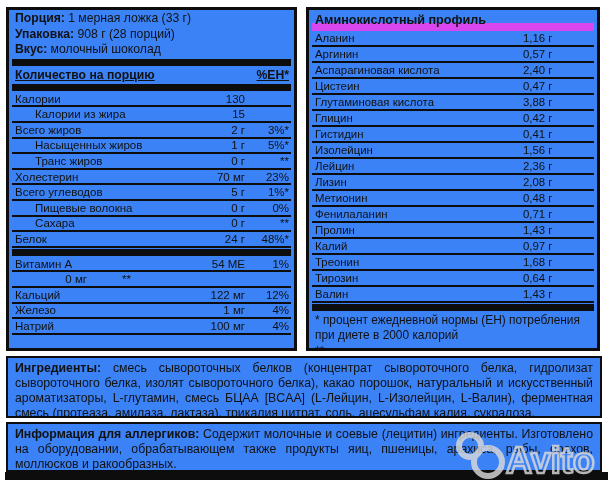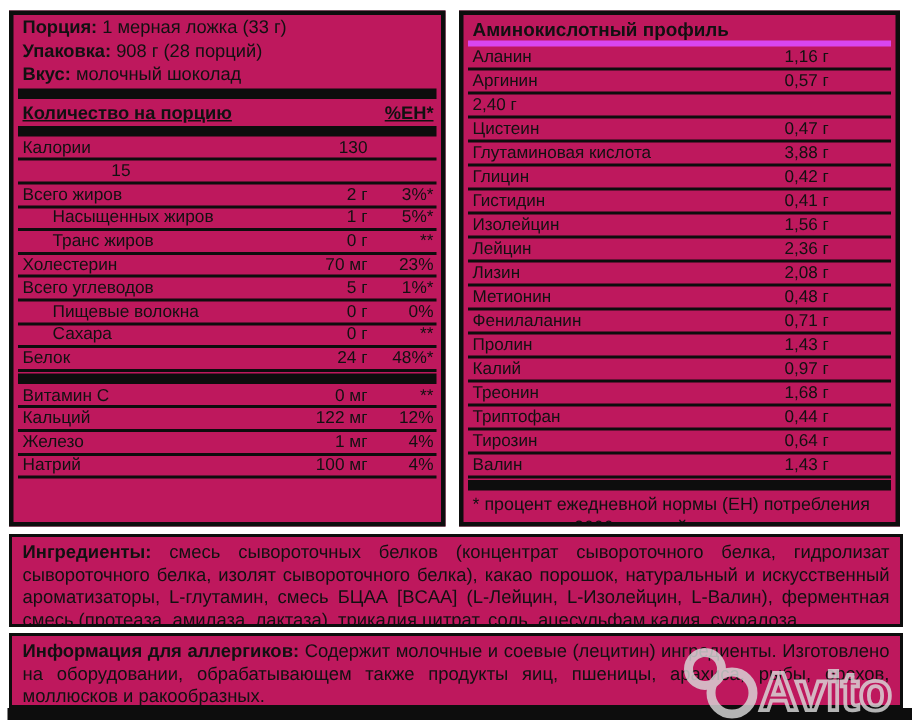--- a/index.html
+++ b/index.html
@@ -1,20 +1,20 @@
 <!DOCTYPE html>
 <html><head>
 <meta charset="utf-8">
 <style>
   html,body{margin:0;padding:0;background:#ffffff;}
   .page{
     position:relative;width:608px;height:480px;background:#ffffff;
     font-family:"Liberation Sans", sans-serif;color:#111;overflow:hidden;
   }
-  .box{position:absolute;background:#be185d;border:3px solid #0d0d0d;box-sizing:border-box;overflow:hidden;}
+  .box{position:absolute;background:#3b82f6;border:3px solid #0d0d0d;box-sizing:border-box;overflow:hidden;}
   .left-box{left:6px;top:7px;width:291px;height:344px;padding:1px 3px 0 3px;}
   .right-box{left:306px;top:7px;width:294px;height:344px;padding:1px 3px 0 3px;}
   .wide-box{left:6px;border-width:2px;width:596px;padding:3px 7px;}
   .ingredients-box{top:356px;height:62px;}
   .allergens-box{top:422px;height:50px;}
 
   .info-line{font-size:12.2px;line-height:15.6px;padding-left:3px;white-space:nowrap;}
   .info-line .lbl{font-weight:bold;}
 
   .bar{height:7px;background:#0d0d0d;margin:1px 0;}
@@ -22,21 +22,21 @@
   .nf-header{display:flex;justify-content:space-between;align-items:center;
     font-weight:bold;font-size:12.2px;height:16px;padding:0 2px 0 3px;text-decoration:underline;}
 
   .nrow{display:flex;align-items:center;height:15.6px;border-bottom:2px solid #0d0d0d;
     font-size:11.5px;box-sizing:border-box;padding:0 2px 0 3px;}
   .nrow .nname{flex:1;white-space:nowrap;}
   .nrow.indent .nname{padding-left:20px;}
   .nrow .namount{width:72px;text-align:right;white-space:nowrap;}
   .nrow .ndv{width:44px;text-align:right;white-space:nowrap;}
 
-  .amino-header{font-weight:bold;font-size:12.6px;border-bottom:4px solid #d946ef;
+  .amino-header{font-weight:bold;font-size:12.6px;border-bottom:8px solid #d946ef;
     padding:2px 2px 2px 3px;height:20px;box-sizing:border-box;}
   .arow{display:flex;align-items:center;height:16px;border-bottom:2px solid #0d0d0d;
     font-size:11.4px;box-sizing:border-box;padding:0 2px 0 3px;}
   .arow .aname{width:208px;white-space:nowrap;}
   .arow .aamount{flex:1;text-align:left;white-space:nowrap;}
 
   .footnote{font-size:11.9px;line-height:15px;padding:1px 2px 0 3px;}
   .footnote:first-of-type{padding-top:3px;}
 
   .flow-text{margin:0;font-size:12.3px;line-height:14.9px;text-align:justify;}
@@ -69,20 +69,21 @@
     <div class="bar"></div>
     <div>
 
         <div class="nrow">
           <span class="nname">Калории</span>
           <span class="namount">130</span>
           <span class="ndv"></span>
         </div>
 
         <div class="nrow indent">
+          <span class="nname">Калории из жира</span>
           <span class="namount">15</span>
           <span class="ndv"></span>
         </div>
 
         <div class="nrow">
           <span class="nname">Всего жиров</span>
           <span class="namount">2 г</span>
           <span class="ndv">3%*</span>
         </div>
 
@@ -124,23 +125,27 @@
 
         <div class="nrow">
           <span class="nname">Белок</span>
           <span class="namount">24 г</span>
           <span class="ndv">48%*</span>
         </div>
       </div>
     <div class="bar"></div>
     <div>
 
-
-        <div class="nrow">
-          <span class="nname">Витамин С</span>
+        <div class="nrow">
+          <span class="nname">Витамин А</span>
+          <span class="namount">54 МЕ</span>
+          <span class="ndv">1%</span>
+        </div>
+
+        <div class="nrow">
           <span class="namount">0 мг</span>
           <span class="ndv">**</span>
         </div>
 
         <div class="nrow">
           <span class="nname">Кальций</span>
           <span class="namount">122 мг</span>
           <span class="ndv">12%</span>
         </div>
 
@@ -167,20 +172,21 @@
           <span class="aname">Аланин</span>
           <span class="aamount">1,16 г</span>
         </div>
 
         <div class="arow">
           <span class="aname">Аргинин</span>
           <span class="aamount">0,57 г</span>
         </div>
 
         <div class="arow">
+          <span class="aname">Аспарагиновая кислота</span>
           <span class="aamount">2,40 г</span>
         </div>
 
         <div class="arow">
           <span class="aname">Цистеин</span>
           <span class="aamount">0,47 г</span>
         </div>
 
         <div class="arow">
           <span class="aname">Глутаминовая кислота</span>
@@ -230,24 +236,20 @@
         <div class="arow">
           <span class="aname">Калий</span>
           <span class="aamount">0,97 г</span>
         </div>
 
         <div class="arow">
           <span class="aname">Треонин</span>
           <span class="aamount">1,68 г</span>
         </div>
 
-        <div class="arow">
-          <span class="aname">Триптофан</span>
-          <span class="aamount">0,44 г</span>
-        </div>
 
         <div class="arow">
           <span class="aname">Тирозин</span>
           <span class="aamount">0,64 г</span>
         </div>
 
         <div class="arow">
           <span class="aname">Валин</span>
           <span class="aamount">1,43 г</span>
         </div>

